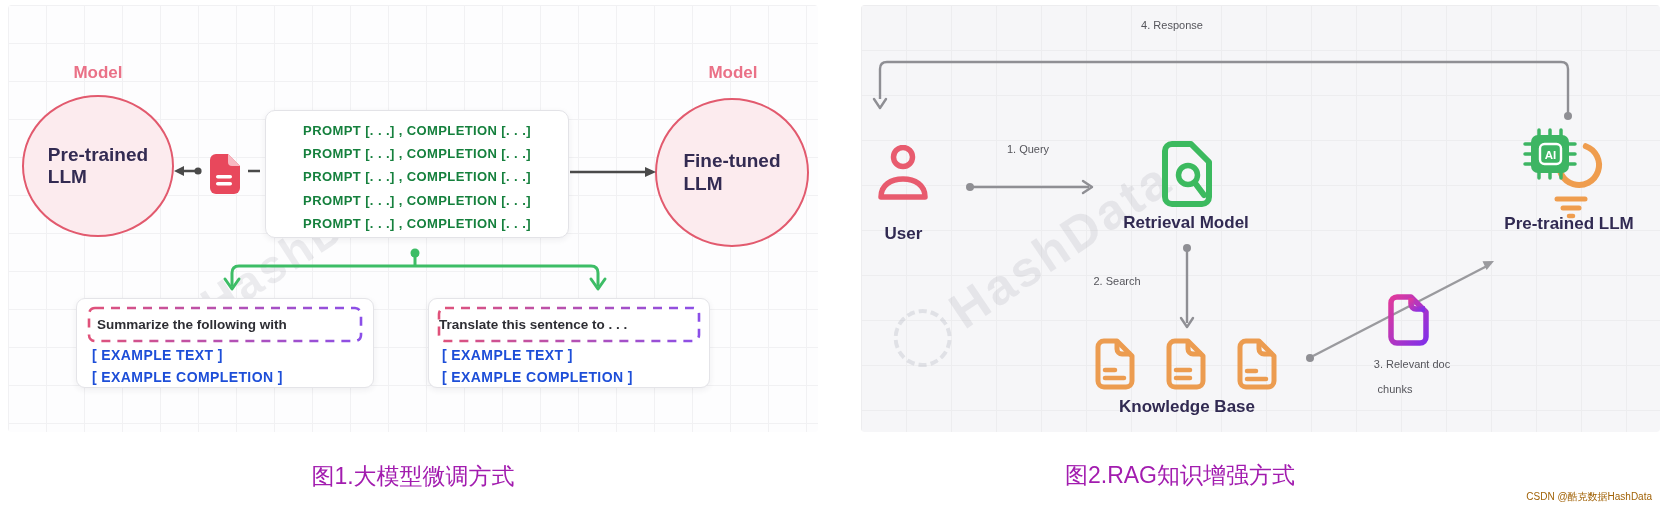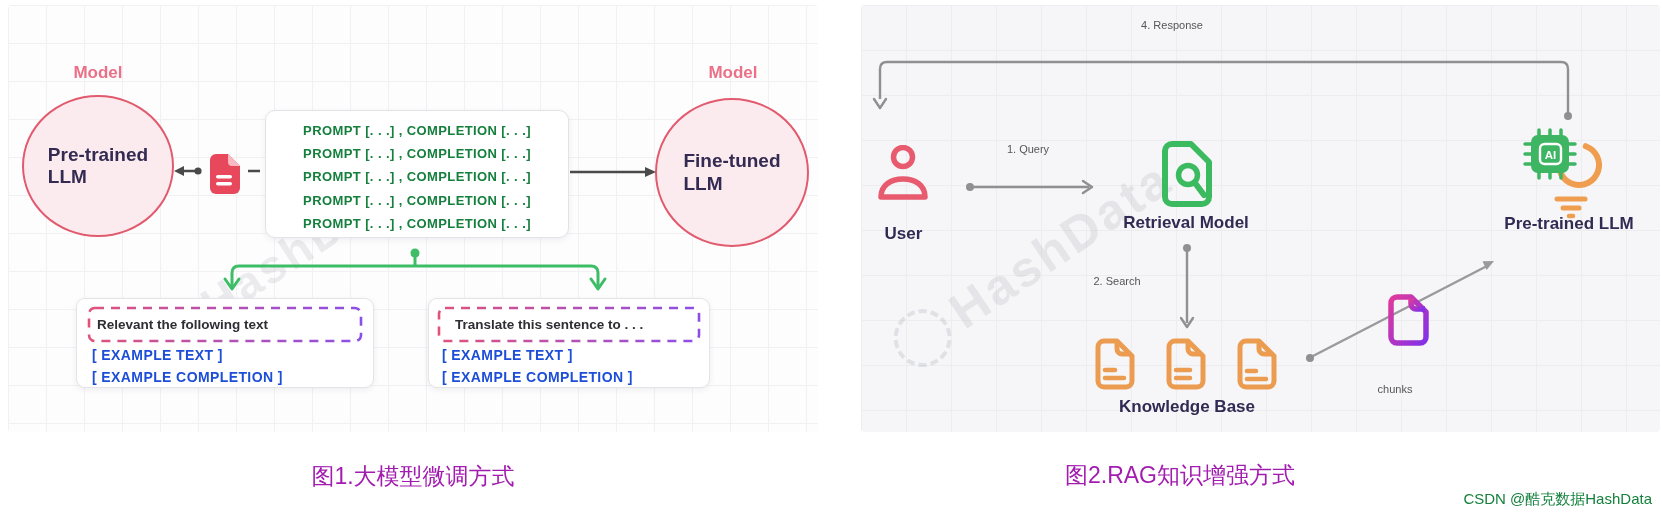--- a/index.html
+++ b/index.html
@@ -26,21 +26,21 @@
         box-shadow:0 2px 6px rgba(40,40,60,.07);}
   .promptbox{background:#ffffff;border:1.5px solid #e3e3e7;border-radius:10px;
         box-shadow:0 2px 6px rgba(40,40,60,.07);padding-top:8px;}
   .pline{font-size:13px;font-weight:bold;color:#15803d;letter-spacing:.4px;
          line-height:23.2px;text-align:center;white-space:pre;}
   .instr{font-size:13.5px;font-weight:bold;color:#2e2e34;}
   .exline{font-size:14px;font-weight:bold;color:#1d4ed8;letter-spacing:.4px;}
   .steplbl{font-size:11px;color:#55555b;}
   .nodelbl{font-size:17px;font-weight:bold;color:#312a52;}
   .caption{font-size:23px;color:#a21caf;}
-  .credit{font-size:15px;color:#15803d;}
+  .credit{font-size:10px;color:#a16207;}
   .wm{color:rgba(140,146,158,.16);font-weight:bold;white-space:nowrap;
       pointer-events:none;display:flex;align-items:center;gap:10px;}
   .wm-ring{display:inline-block;border:4px dashed rgba(140,146,158,.20);border-radius:50%;}
   svg{display:block;}
 </style>
 </head>
 <body>
 
 <div id="stage">
 
@@ -110,36 +110,36 @@
     <div class="abs card" style="left:68px;top:293px;width:296px;height:88px;">
       <svg class="abs" style="left:0;top:0;" width="296" height="50" viewBox="0 0 296 50">
         <rect x="12" y="9" width="272" height="33" rx="6" fill="none" stroke="url(#gdash1)" stroke-width="2.6" stroke-dasharray="9 7"></rect>
         <defs>
             <linearGradient id="gdash1" x1="0" y1="0" x2="1" y2="0">
           <stop offset="0" stop-color="#e0527a"></stop>
               <stop offset="1" stop-color="#8b4fe8"></stop>
         </linearGradient>
           </defs>
       </svg>
-      <div class="abs instr" style="left:20px;top:18px;">Relevant the following text</div>
+      <div class="abs instr" style="left:20px;top:18px;">Summarize the following with</div>
       <div class="abs exline" style="left:15px;top:48px;">[ EXAMPLE TEXT ]</div>
       <div class="abs exline" style="left:15px;top:70px;">[ EXAMPLE COMPLETION ]</div>
     </div>
 
     <div class="abs card" style="left:420px;top:293px;width:280px;height:88px;">
       <svg class="abs" style="left:0;top:0;" width="280" height="50" viewBox="0 0 280 50">
         <rect x="10" y="9" width="260" height="33" rx="6" fill="none" stroke="url(#gdash2)" stroke-width="2.6" stroke-dasharray="9 7"></rect>
         <defs>
             <linearGradient id="gdash2" x1="0" y1="0" x2="1" y2="0">
           <stop offset="0" stop-color="#e0527a"></stop>
               <stop offset="1" stop-color="#8b4fe8"></stop>
         </linearGradient>
           </defs>
       </svg>
-      <div class="abs instr" style="left:26px;top:18px;">Translate this sentence to . . .</div>
+      <div class="abs instr" style="left:10px;top:18px;">Translate this sentence to . . .</div>
       <div class="abs exline" style="left:13px;top:48px;">[ EXAMPLE TEXT ]</div>
       <div class="abs exline" style="left:13px;top:70px;">[ EXAMPLE COMPLETION ]</div>
     </div>
   </div>
 
   <div class="panel" id="panel-right">
 
     <div class="abs wm" style="left:10px;top:230px;transform:rotate(-34deg);font-size:50px;letter-spacing:3px;">
       <span class="wm-ring" style="width:50px;height:50px;"></span>
       <span>HashData</span>
@@ -209,20 +209,21 @@
           <linearGradient id="gpurp" x1="0" y1="0" x2="1" y2="1">
         <stop offset="0" stop-color="#e03a9c"></stop>
             <stop offset="1" stop-color="#8230e8"></stop>
       </linearGradient>
         </defs>
       <path d="M6 10 a6 6 0 0 1 6 -6 h14 l15 15 v25 a6 6 0 0 1 -6 6 h-23 a6 6 0 0 1 -6 -6 z" fill="none" stroke="url(#gpurp)" stroke-width="5.5" stroke-linejoin="round"></path>
       <path d="M26 5 v6 a5 5 0 0 0 5 5 h9" fill="none" stroke="url(#gpurp)" stroke-width="5.5"></path>
       <line x1="14" y1="31" x2="33" y2="31" stroke="url(#gpurp)" stroke-width="5" stroke-linecap="round"></line>
       <line x1="14" y1="40" x2="33" y2="40" stroke="url(#gpurp)" stroke-width="5" stroke-linecap="round"></line>
     </svg>
+    <div class="abs steplbl ctr" style="left:460px;top:353px;width:182px;">3. Relevant doc</div>
     <div class="abs steplbl ctr" style="left:443px;top:378px;width:182px;">chunks</div>
 
     <svg class="abs" style="left:650px;top:118px;" width="120" height="100" viewBox="0 0 120 100">
       <path d="M65.8 23.2 A20 20 0 1 1 39.7 36.8" fill="none" stroke="#ef9d4e" stroke-width="6" stroke-linecap="round" transform="translate(9,0)"></path>
       <line x1="46" y1="76" x2="74" y2="76" stroke="#ef9d4e" stroke-width="5" stroke-linecap="round"></line>
       <line x1="52" y1="85" x2="68" y2="85" stroke="#ef9d4e" stroke-width="5" stroke-linecap="round"></line>
       <line x1="58" y1="93" x2="62" y2="93" stroke="#ef9d4e" stroke-width="4.5" stroke-linecap="round"></line>
 
       <g stroke="#3db563" stroke-width="3.5" stroke-linecap="round">
         <line x1="28" y1="7" x2="28" y2="14"></line>

